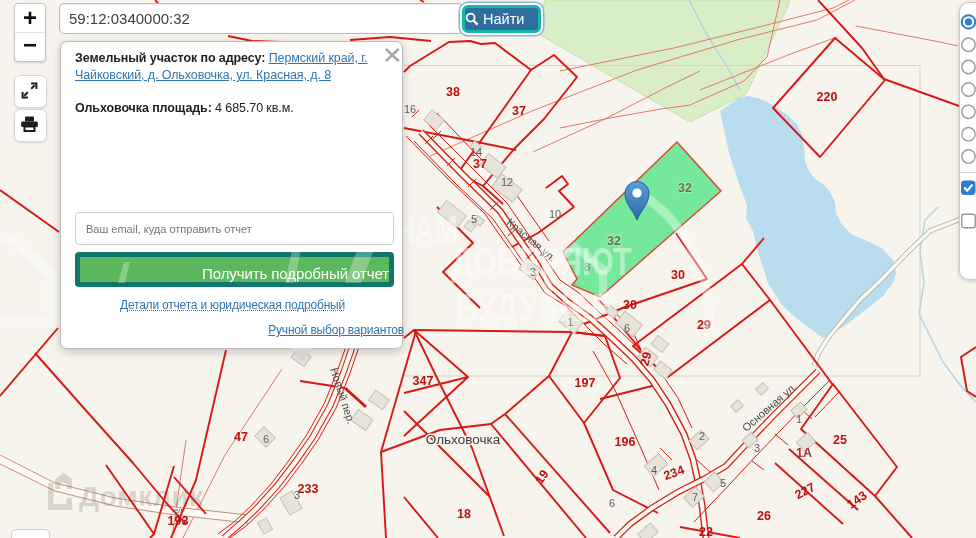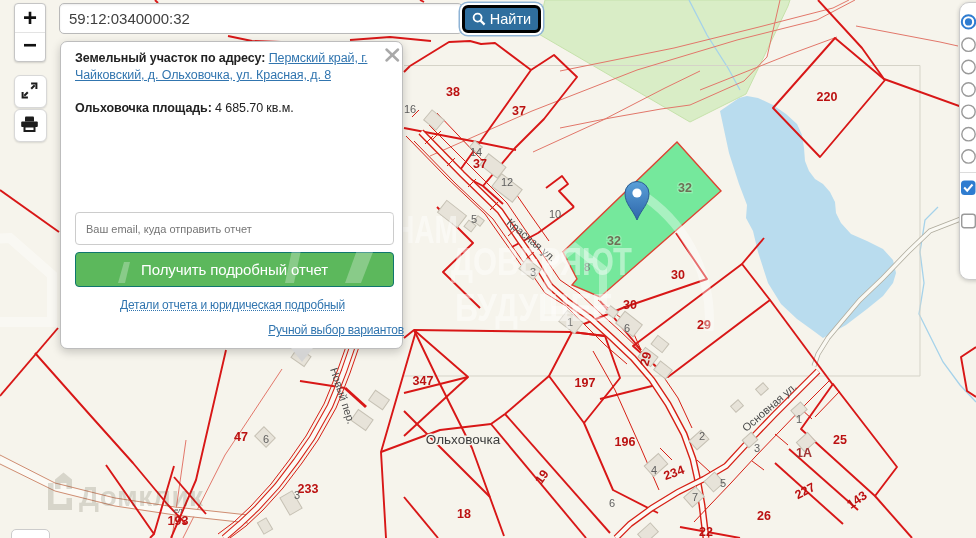--- a/index.html
+++ b/index.html
@@ -7,30 +7,30 @@
 .zoombox{position:absolute;left:14px;top:3px;width:30px;height:57px;background:#fff;border:1px solid #c5c5c5;border-radius:4px;box-shadow:0 1px 2px rgba(0,0,0,.15)}
 .zoombox .zplus,.zoombox .zminus{position:absolute;left:0;width:30px;height:28px;text-align:center;font-size:24px;font-weight:bold;color:#111;line-height:27px}
 .zoombox .zplus{top:0;border-bottom:1px solid #e3e3e3}
 .zoombox .zminus{top:29px;line-height:24px}
 .sqbtn{position:absolute;left:14px;width:31px;height:31px;background:#fff;border:1px solid #d8d8d8;border-radius:6px;box-shadow:0 1px 2px rgba(0,0,0,.12)}
 #fsbtn{top:75px}
 #prbtn{top:109px}
 
 .search{position:absolute;left:59px;top:3px;width:404px;height:31px;background:#fff;border:1px solid #b9b9b9;border-radius:5px;box-sizing:border-box;box-shadow:inset 0 1px 2px rgba(0,0,0,.08)}
 .search span{position:absolute;left:9px;top:6px;font-size:15px;color:#3f3f3f}
-.findbtn{position:absolute;left:462px;top:4.5px;width:79px;height:28px;background:#2f6e9e;border:3px solid #000000;border-radius:6px;box-shadow:0 0 0 2px #fff,0 0 0 3.5px #8fb4d6;color:#fff;font-size:14.5px;text-align:center;line-height:22px;box-sizing:border-box}
+.findbtn{position:absolute;left:462px;top:4.5px;width:79px;height:28px;background:#2f6e9e;border:3px solid #14b8a6;border-radius:6px;box-shadow:0 0 0 2px #fff,0 0 0 3.5px #8fb4d6;color:#fff;font-size:14.5px;text-align:left;line-height:22px;box-sizing:border-box}
 
 .popup{position:absolute;left:60px;top:41px;width:343px;height:308px;background:#fff;border:1px solid #bdbdbd;border-radius:7px;box-sizing:border-box;box-shadow:0 3px 10px rgba(0,0,0,.2);padding:8px 14px 0 14px;font-size:12.5px;color:#222;letter-spacing:-0.1px}
 .popup p{margin:0 0 9px 0;line-height:17px;white-space:nowrap}
 .popup p.m7{margin-bottom:7px}
 .popup p.m8{margin-bottom:16px}
 .popup a{color:#3175af;text-decoration:underline}
 .popup .xx{position:absolute;right:0px;top:3px;width:20px;height:20px}
 .popup input{position:absolute;left:14px;top:170px;width:319px;height:33px;border:1px solid #ccc;border-radius:4px;box-sizing:border-box;font-size:11px;color:#8b5cf6;padding:0 10px;font-family:"Liberation Sans",sans-serif}
-.popup .grbtn{position:absolute;left:14px;top:210px;width:319px;height:35px;background:#5cb85c;border:1px solid #0f766e;border-radius:4px;box-sizing:border-box;color:#fff;font-size:15px;text-align:center;line-height:33px}
+.popup .grbtn{position:absolute;left:14px;top:210px;width:319px;height:35px;background:#5cb85c;border:5px solid #0f766e;border-radius:4px;box-sizing:border-box;color:#fff;font-size:15px;text-align:right;line-height:33px}
 .popup .lnk1{position:absolute;left:0;top:256px;width:343px;text-align:center}
 .popup .lnk2{position:absolute;left:0;top:281px;width:343px;text-align:right}
 .popup .lnk1 a{text-decoration:underline dotted}
 .popup .lnk1,.popup .lnk2{font-size:12px;letter-spacing:-0.2px}
 .poparrow{position:absolute;left:291px;top:348px;width:0;height:0;border-left:11px solid transparent;border-right:11px solid transparent;border-top:14px solid #d4d4d4}
 
 .rpanel{position:absolute;left:959px;top:2px;width:40px;height:276px;background:#fff;border:1px solid #ccc;border-radius:10px 0 0 10px;box-shadow:0 1px 4px rgba(0,0,0,.2)}
 
 .blbox{position:absolute;left:11px;top:529px;width:37px;height:20px;background:#fff;border:1px solid #ccc;border-radius:5px}
 </style></head>

